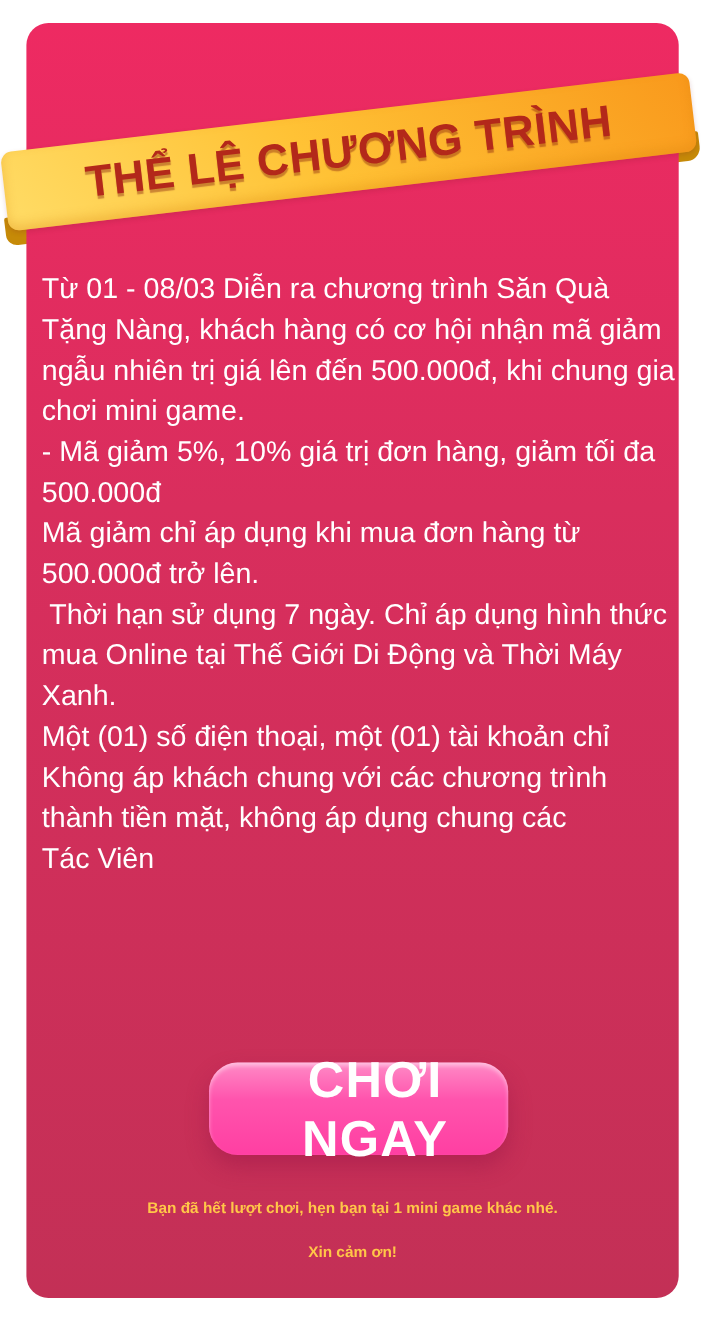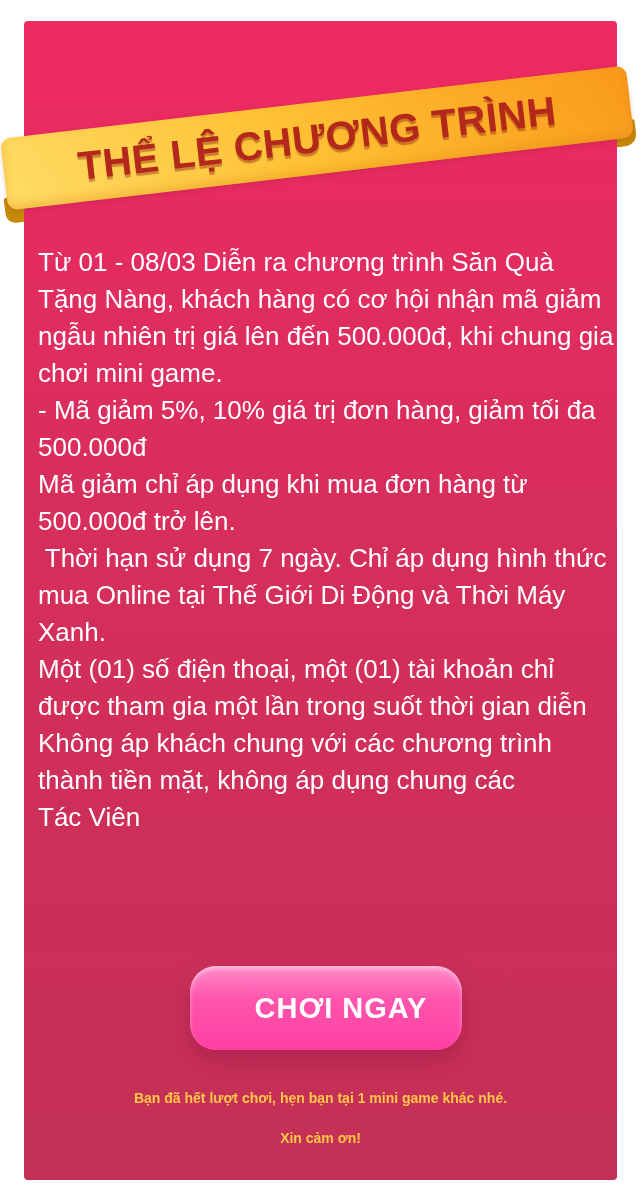--- a/index.html
+++ b/index.html
@@ -3,21 +3,21 @@
 <meta charset="utf-8">
 <style>
   html,body{margin:0;padding:0;background:#ffffff;}
   .stage{
     position:relative;width:641px;height:1200px;margin:0;overflow:hidden;
     background:#ffffff;font-family:"Liberation Sans",sans-serif;
   }
   
   .card{
     position:absolute;left:24px;top:21px;width:593px;height:1159px;
-    border-radius:4px;z-index:2;
+    border-radius:20px;z-index:2;
     background:linear-gradient(180deg,var(--card-top) 0%,var(--card-mid) 38%,var(--card-bottom) 100%);
   }
   
   .ribbon{
     position:absolute;left:2px;top:102px;width:630px;height:72px;
     transform:rotate(-6.7deg);transform-origin:50% 50%;
     border-radius:10px;z-index:3;
     background:linear-gradient(55deg,var(--ribbon-light) 0%,var(--ribbon-mid) 45%,var(--ribbon-deep) 100%);
     box-shadow:inset 0 -5px 10px rgba(214,125,10,0.30), 0 2px 5px rgba(120,20,40,0.18);
     display:flex;align-items:center;justify-content:center;
@@ -40,21 +40,21 @@
     color:var(--body-white);font-size:26px;line-height:37px;font-weight:normal;
   }
   .rules-line{white-space:pre;}
   
   .cta{
     position:absolute;left:166px;top:945px;width:272px;height:84px;
     border:none;border-radius:26px;cursor:pointer;
     background:linear-gradient(180deg,var(--button-top) 0%,var(--button-mid) 40%,var(--button-deep) 100%);
     box-shadow:0 10px 20px rgba(150,22,72,0.45), inset 0 3px 4px rgba(255,255,255,0.45);
     color:#ffffff;font-family:"Liberation Sans",sans-serif;
-    font-size:29px;font-weight:bold;letter-spacing:1px;
+    font-size:46px;font-weight:bold;letter-spacing:1px;
     display:flex;align-items:center;justify-content:center;padding-left:36px;
   }
   
   .footer{
     position:absolute;left:0;top:1057px;width:100%;
     text-align:center;color:var(--footer-gold);
     font-size:14px;font-weight:bold;line-height:40px;white-space:nowrap;
   }
 </style>
 </head>
@@ -73,21 +73,20 @@
       <div class="rules-line">ngẫu nhiên trị giá lên đến 500.000đ, khi chung gia</div>
       <div class="rules-line">chơi mini game.</div>
       <div class="rules-line">- Mã giảm 5%, 10% giá trị đơn hàng, giảm tối đa</div>
       <div class="rules-line">500.000đ</div>
       <div class="rules-line">Mã giảm chỉ áp dụng khi mua đơn hàng từ</div>
       <div class="rules-line">500.000đ trở lên.</div>
       <div class="rules-line"> Thời hạn sử dụng 7 ngày. Chỉ áp dụng hình thức</div>
       <div class="rules-line">mua Online tại Thế Giới Di Động và Thời Máy</div>
       <div class="rules-line">Xanh.</div>
       <div class="rules-line">Một (01) số điện thoại, một (01) tài khoản chỉ</div>
-      <div class="rules-line">được tham gia một lần trong suốt thời gian diễn</div>
       <div class="rules-line">Không áp khách chung với các chương trình</div>
       <div class="rules-line">thành tiền mặt, không áp dụng chung các</div>
       <div class="rules-line">Tác Viên</div>
     </div>
 
     <button class="cta">CHƠI NGAY</button>
 
     <div class="footer">
       <div>Bạn đã hết lượt chơi, hẹn bạn tại 1 mini game khác nhé.</div>
       <div>Xin cảm ơn!</div>

